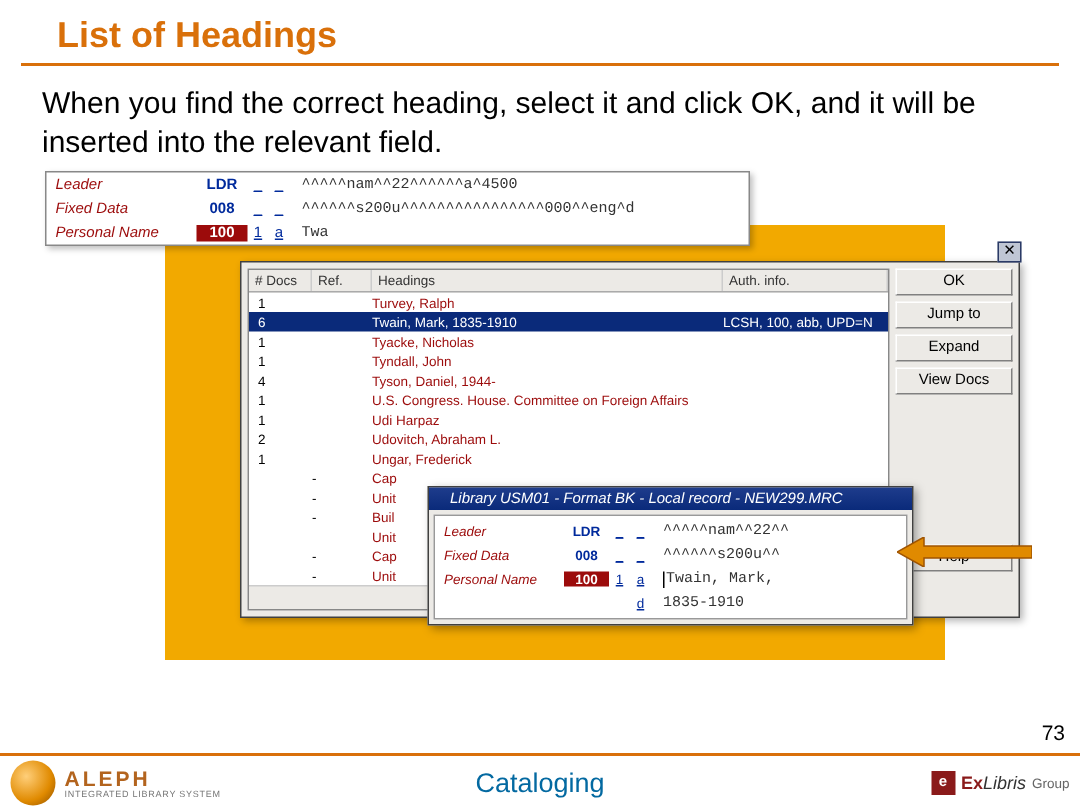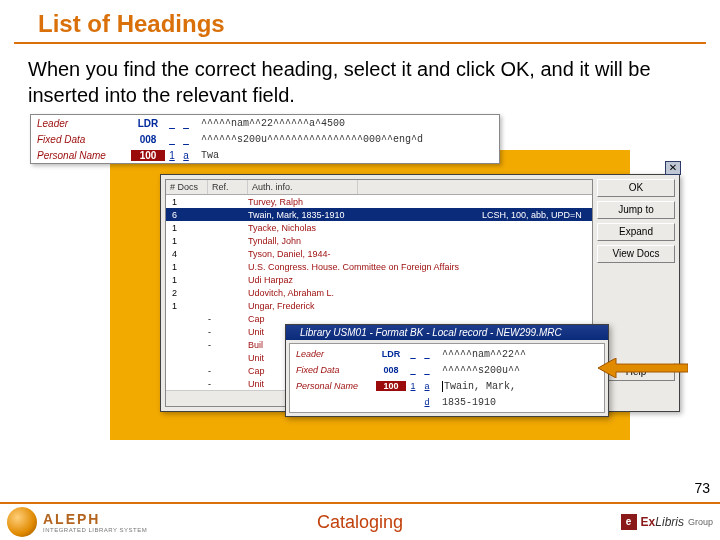--- a/index.html
+++ b/index.html
@@ -119,21 +119,21 @@
     font-size: 14px;
   }
   
   .footer {
     position: absolute; left: 0; bottom: 0; width: 720px; height: 38px;
     border-top: 2px solid #d9700a;
     display: flex; align-items: center; justify-content: space-between;
     padding: 0 7px;
   }
   .footer-center {
-    color: #c2410c; font-size: 18px;
+    color: #0369a1; font-size: 18px;
     position: absolute; left: 0; right: 0; text-align: center;
   }
   .aleph-logo { display: flex; align-items: center; gap: 6px; }
   .aleph-mark {
     width: 30px; height: 30px; border-radius: 50%;
     background: radial-gradient(circle at 35% 35%, #ffcf7a, #e08a00 60%, #8a4c00);
     position: relative;
   }
   .aleph-txt { font-size: 14px; font-weight: bold; letter-spacing: 2px; color: #b3641e; }
   .aleph-sub { font-size: 6px; color: #777; letter-spacing: .5px; }
@@ -175,20 +175,21 @@
     </div>
   </div>
 
   <div class="list-window">
     <div class="lw-close">✕</div>
     <div class="lw-body">
       <div class="lw-table">
         <div class="lw-head">
           <div class="lw-h docs"># Docs</div>
           <div class="lw-h ref">Ref.</div>
+          <div class="lw-h head">Headings</div>
           <div class="lw-h auth">Auth. info.</div>
         </div>
         <div id="lw-rows">
             <div class="lw-r">
               <span class="c1">1</span>
               <span class="c2"></span>
               <span class="c3">Turvey, Ralph</span>
               <span class="c4"></span>
             </div>
             <div class="lw-r sel">

